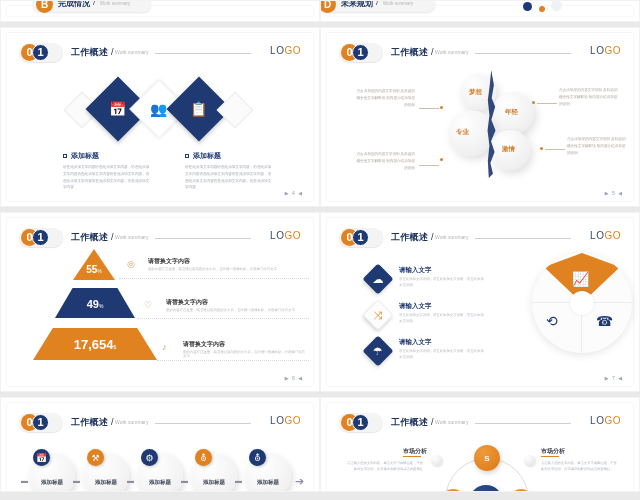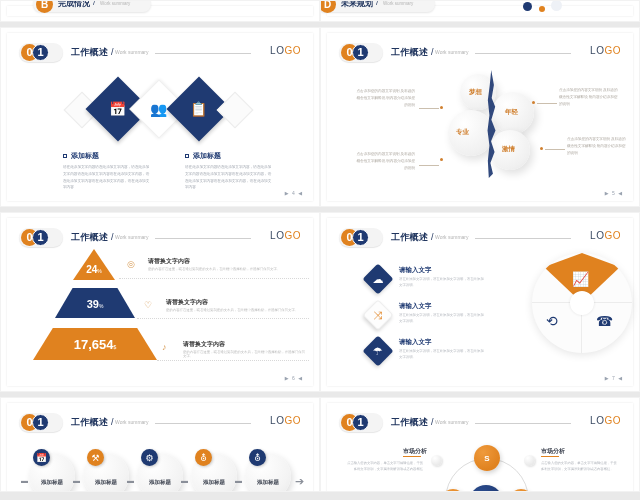--- a/index.html
+++ b/index.html
@@ -359,29 +359,29 @@
             <span class="hdr-slash">/</span>
           </div>
           <div class="hdr-en">Work summary</div>
           <div class="hdr-line"></div>
           <div class="logo">
             <span class="lo">LO</span><span class="go">GO</span>
           </div>
         </div>
 
         <div class="pyr" style="left:66px; top:31px; width:42px; height:31px; background:#e0821f; clip-path:polygon(50% 0%, 100% 100%, 0% 100%);">
-          <div class="pyr-lbl" style="top:15px; font-size:10px;"><span>24</span><span class="pyr-sm">%</span></div>
+          <div class="pyr-lbl" style="top:15px; font-size:10px;"><span>55</span><span class="pyr-sm">%</span></div>
         </div>
         <div class="s3-ico" style="left:120px; top:41px;">◎</div>
         <div class="s3-h" style="left:141px; top:39px;">请替换文字内容</div>
         <div class="s3-b" style="left:141px; top:49px;">您的内容打在这里，或者通过复制您的文本后，在此框中选择粘贴，并选择只保留文字。</div>
         <div class="s3-dash" style="left:112px; top:60px; width:190px;"></div>
 
         <div class="pyr" style="left:48px; top:70px; width:80px; height:30px; background:#1f3a72; clip-path:polygon(22% 0%, 78% 0%, 100% 100%, 0% 100%);">
-          <div class="pyr-lbl" style="top:10px; font-size:11px;"><span>39</span><span class="pyr-sm">%</span></div>
+          <div class="pyr-lbl" style="top:10px; font-size:11px;"><span>49</span><span class="pyr-sm">%</span></div>
         </div>
         <div class="s3-ico" style="left:137px; top:82px;">♡</div>
         <div class="s3-h" style="left:159px; top:80px;">请替换文字内容</div>
         <div class="s3-b" style="left:159px; top:90px;">您的内容打在这里，或者通过复制您的文本后，在此框中选择粘贴，并选择只保留文字。</div>
         <div class="s3-dash" style="left:130px; top:100px; width:172px;"></div>
 
         <div class="pyr" style="left:26px; top:110px; width:124px; height:32px; background:#e0821f; clip-path:polygon(16% 0%, 84% 0%, 100% 100%, 0% 100%);">
           <div class="pyr-lbl" style="top:9px; font-size:13px;"><span>17,654</span><span class="pyr-sm">$</span></div>
         </div>
         <div class="s3-ico" style="left:155px; top:124px;">♪</div>

